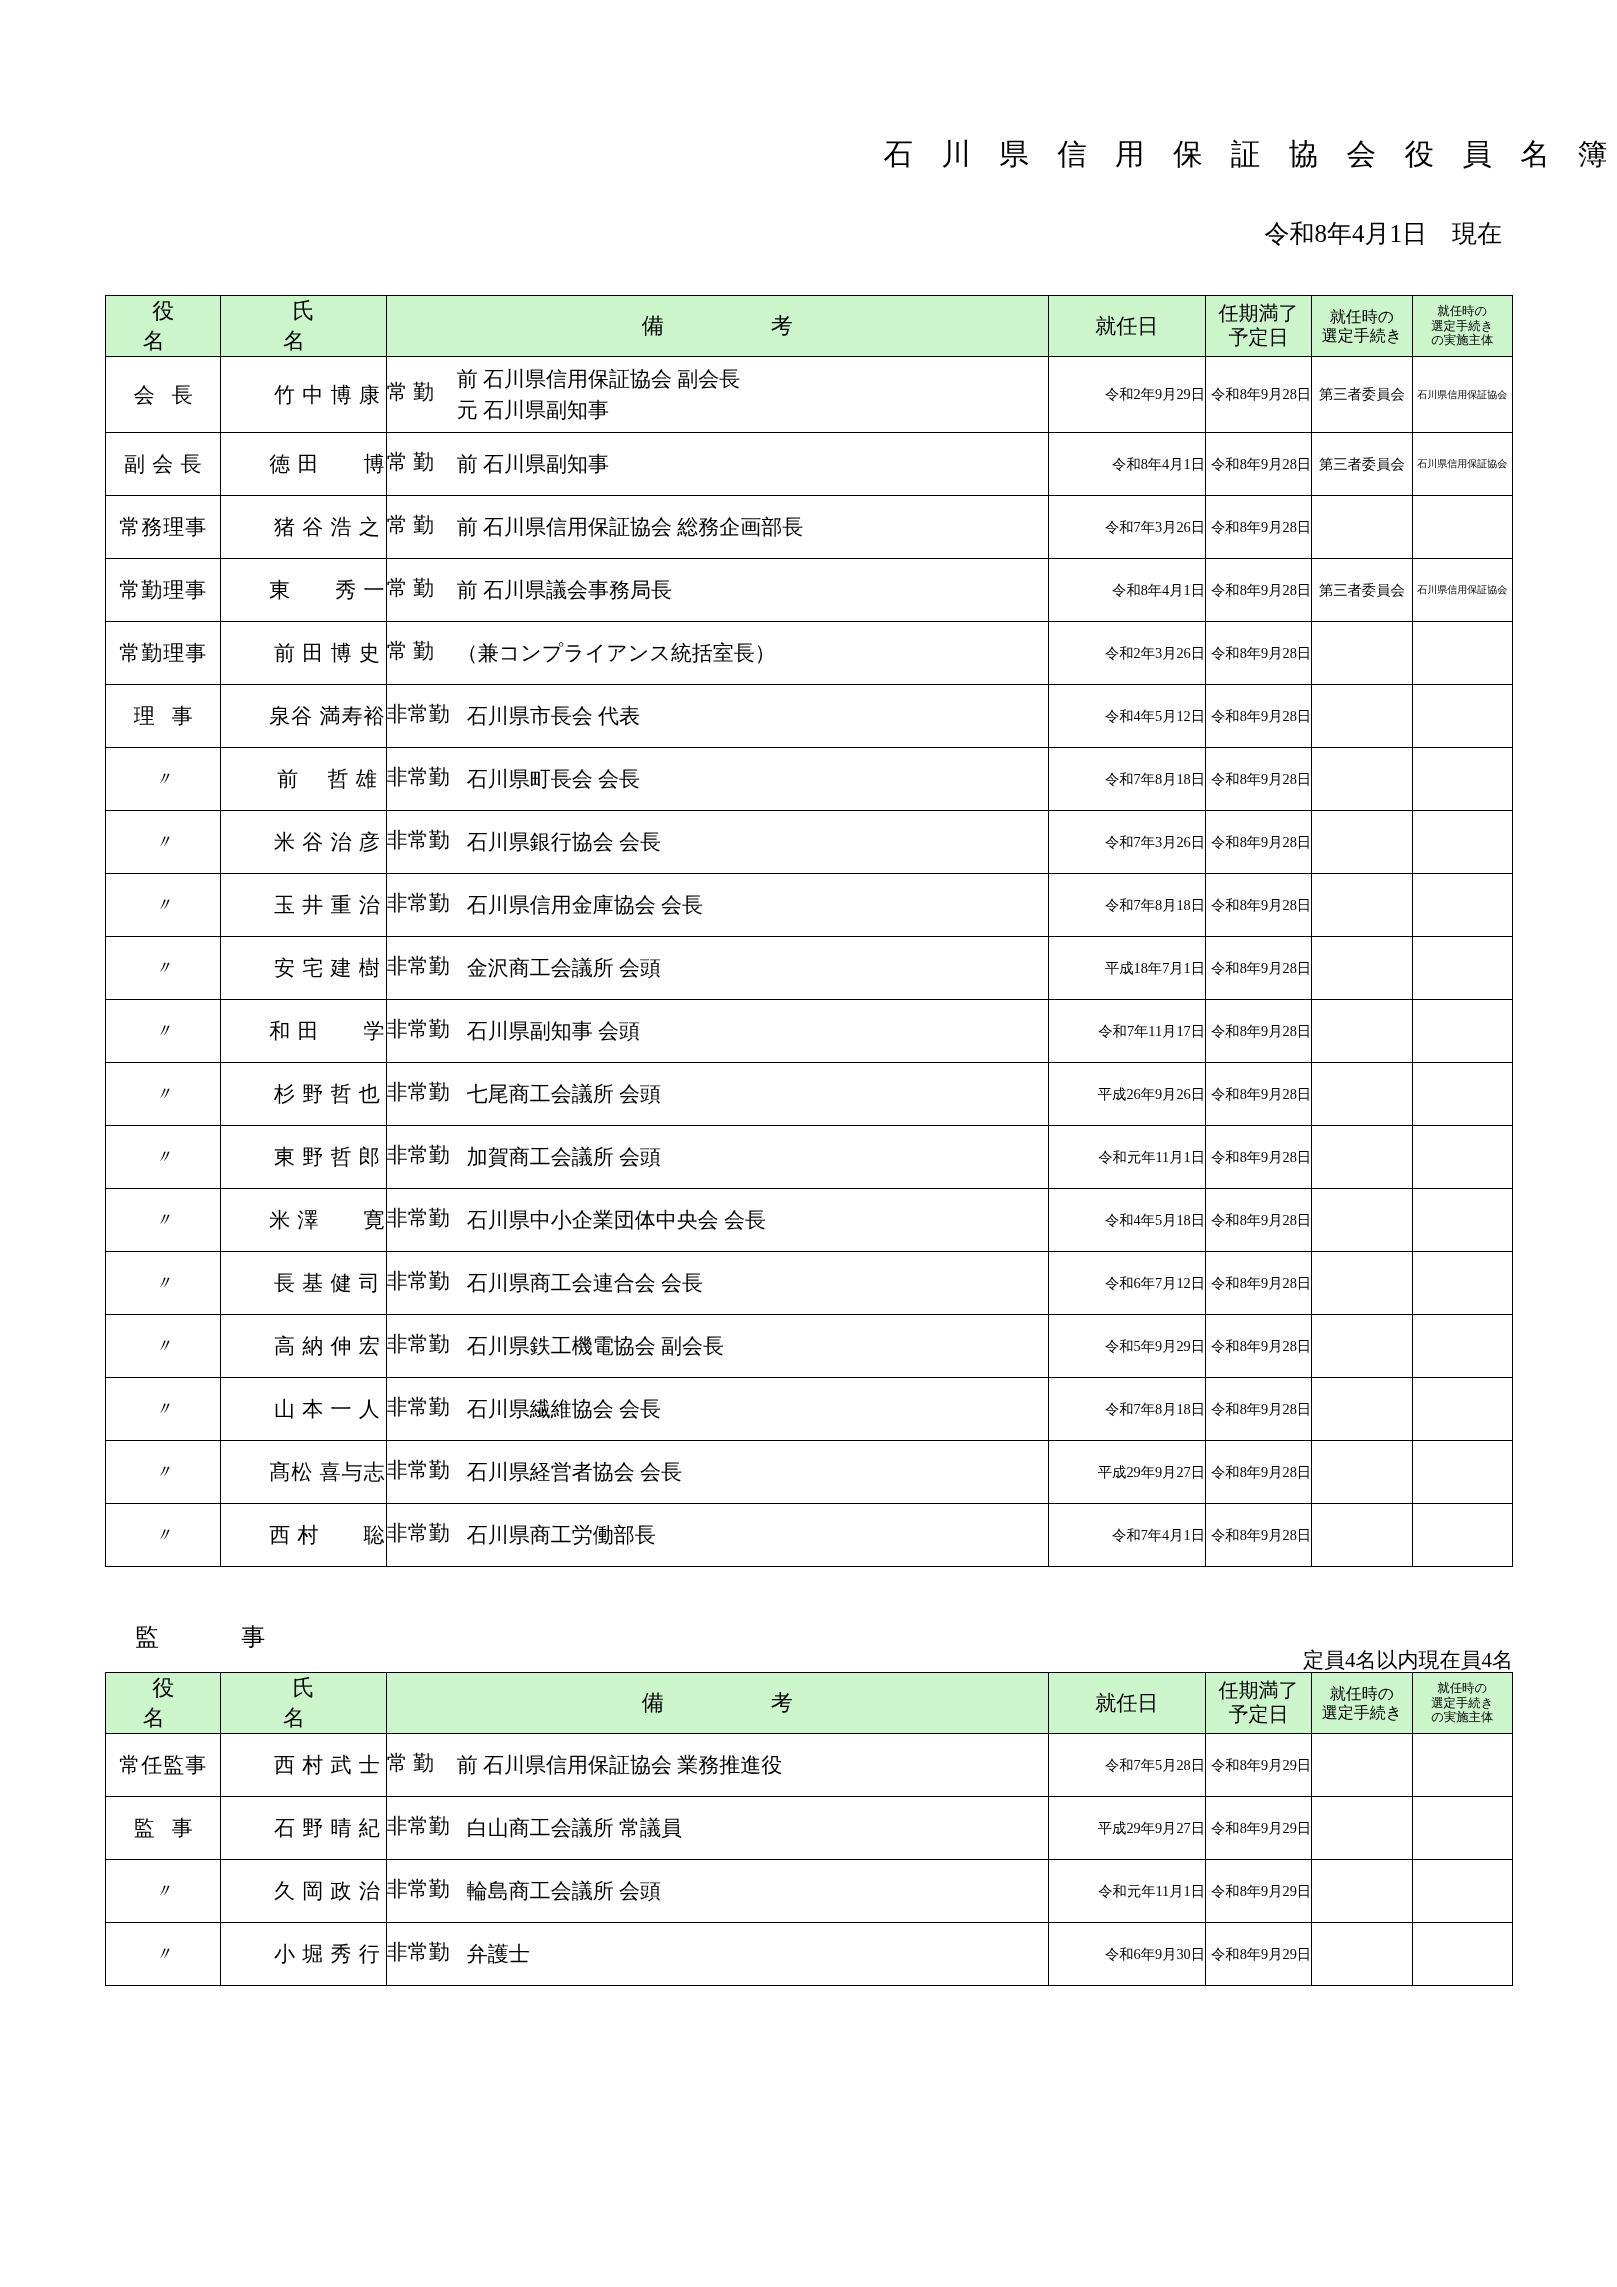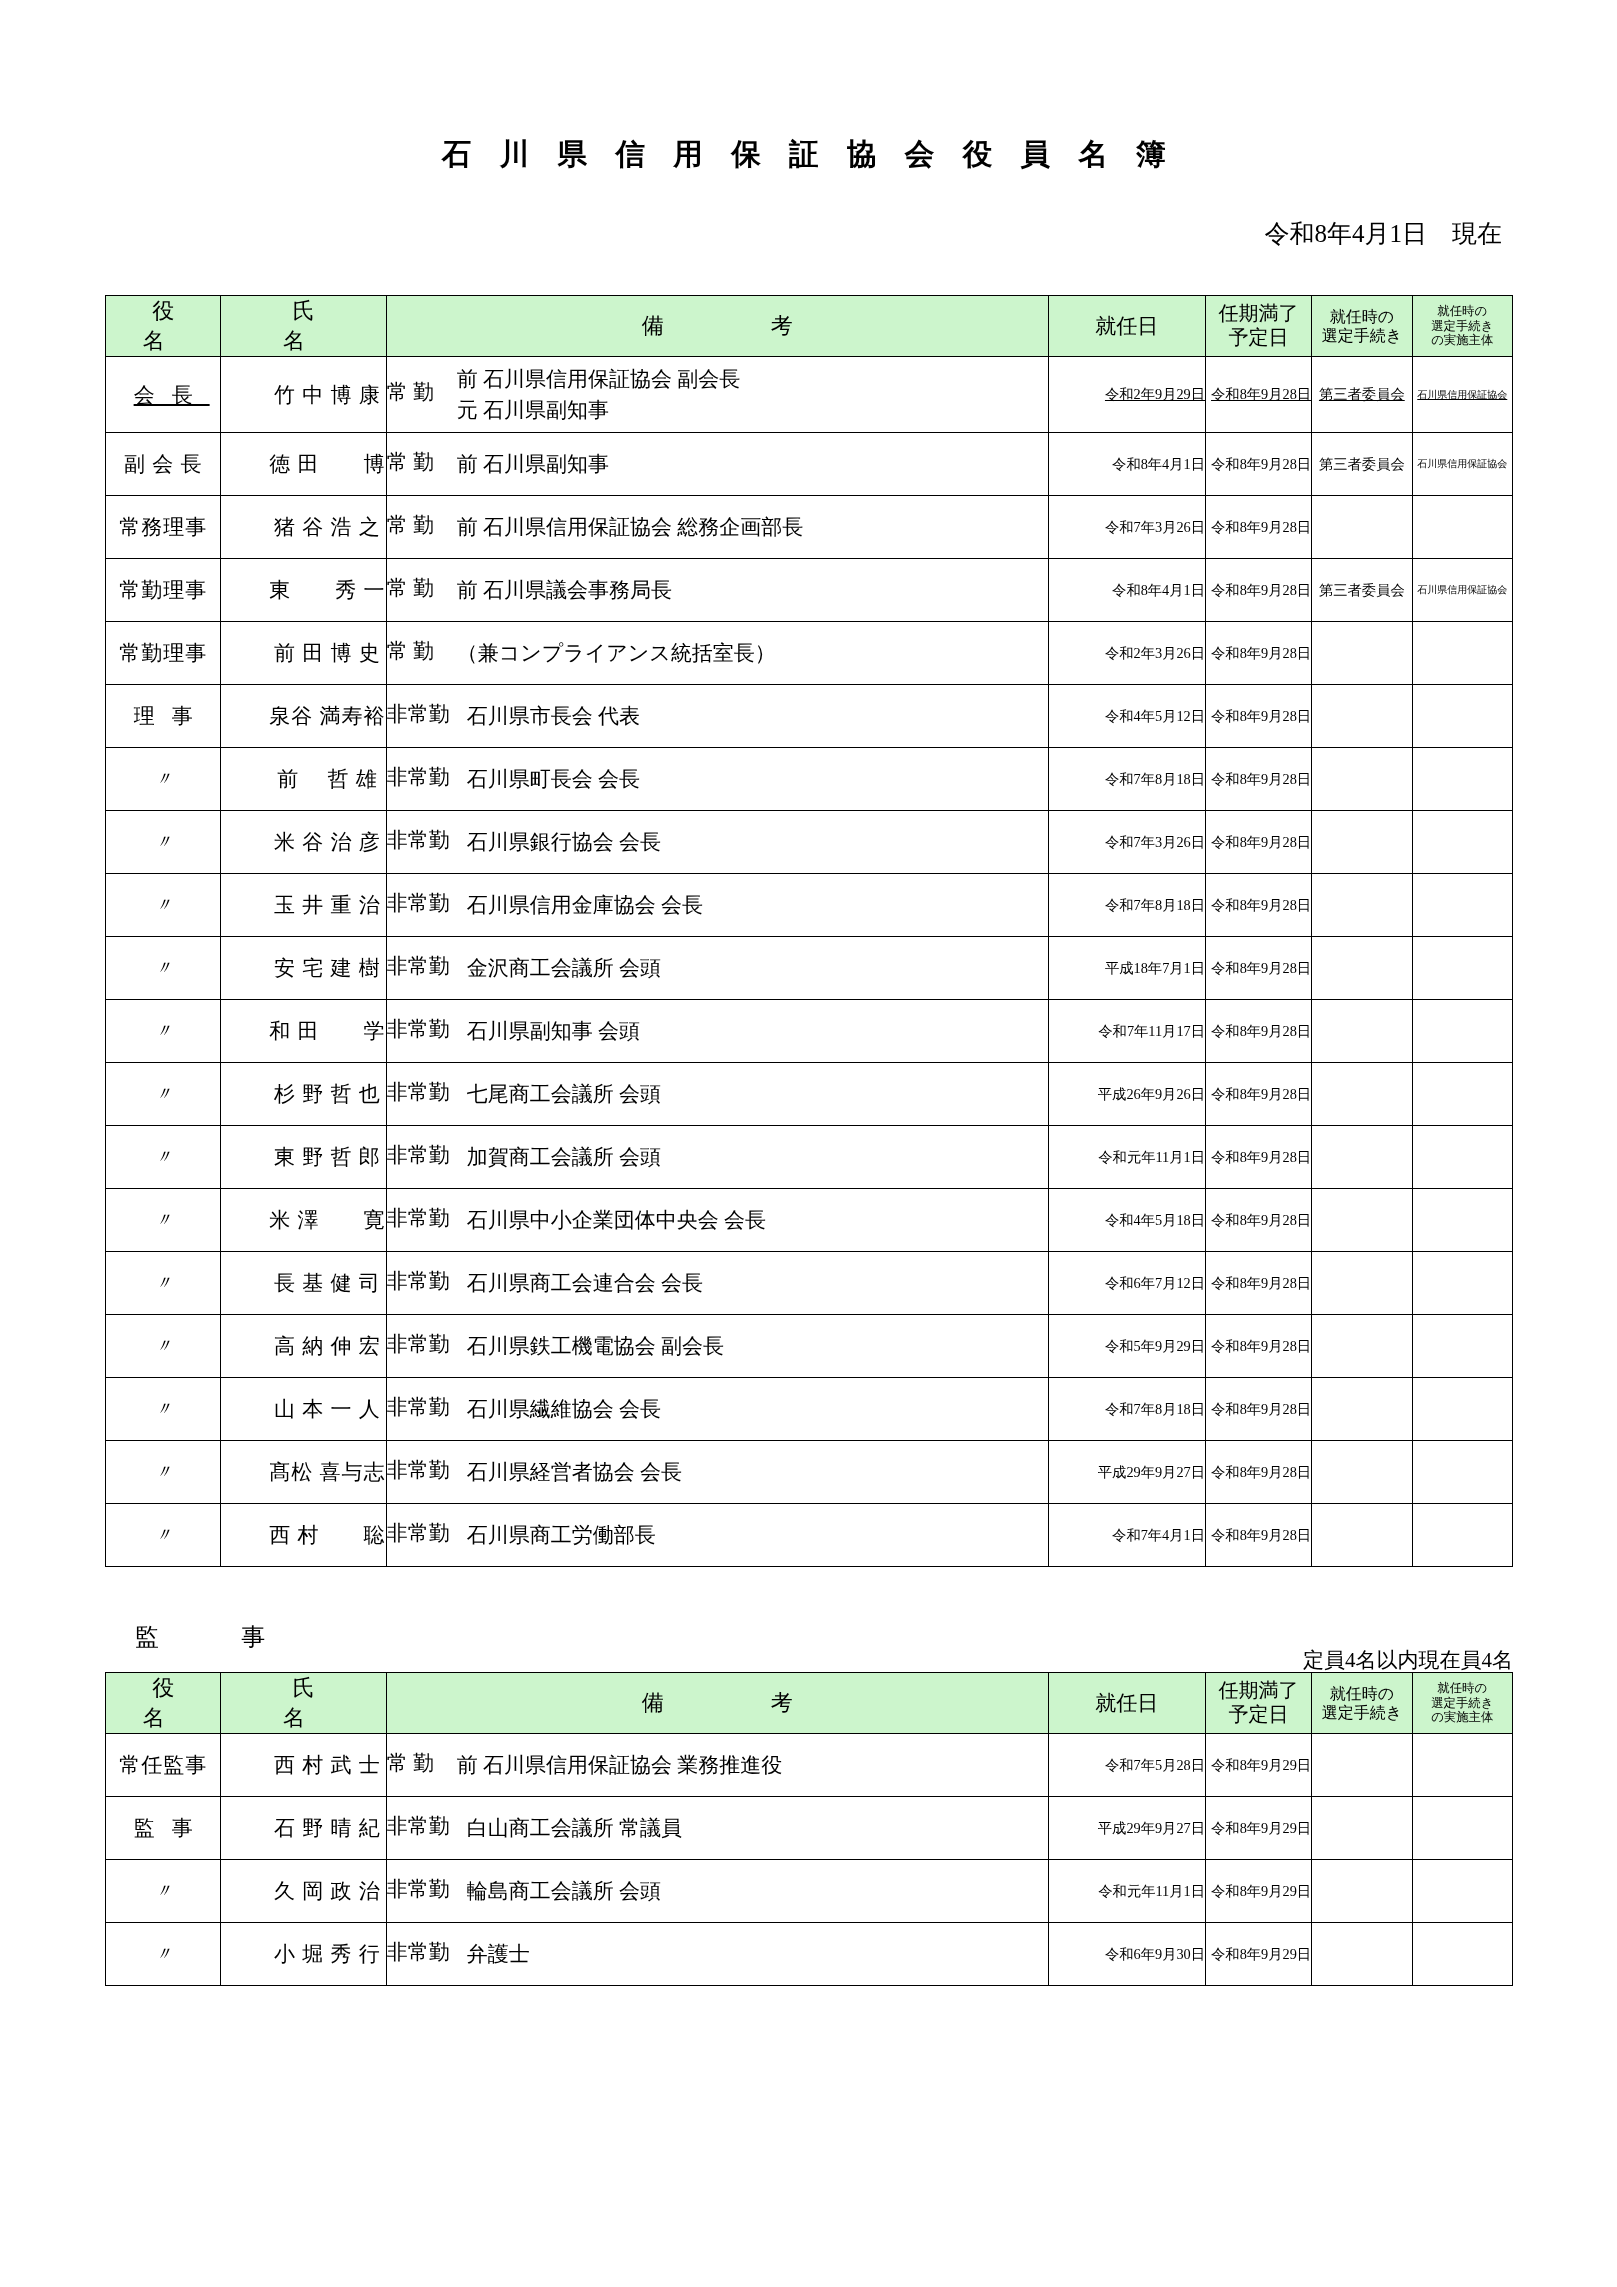--- a/index.html
+++ b/index.html
@@ -18,25 +18,25 @@
   .page {
     width: 1618px;
     height: 2287px;
     box-sizing: border-box;
     padding: 0;
     position: relative;
   }
 
   
   .doc-title {
-    text-align: center;
+    text-align: right;
     font-size: 29.5px;
     letter-spacing: 10.5px;
     padding-top: 135px;
-    font-weight: bold;
+    font-weight: normal;
     margin: 0;
     white-space: nowrap;
   }
 
   
   .date-line {
     text-align: right;
     font-size: 25px;
     margin: 0;
     padding-right: 116px;
@@ -176,21 +176,21 @@
     text-align: center;
     white-space: nowrap;
   }
   td.body {
     font-size: 10px;
     text-align: center;
     white-space: nowrap;
   }
 
   tr.r { height: 63px; }
-  tr.r.tall { height: 76px; text-decoration: underline; }
+  tr.r.tall { height: 76px; }
 </style>
 </head>
 <body>
 
 <div class="page">
 
   <h1 class="doc-title">石 川 県 信 用 保 証 協 会 役 員 名 簿</h1>
 
   <div class="date-line">令和8年4月1日　現在</div>
 

